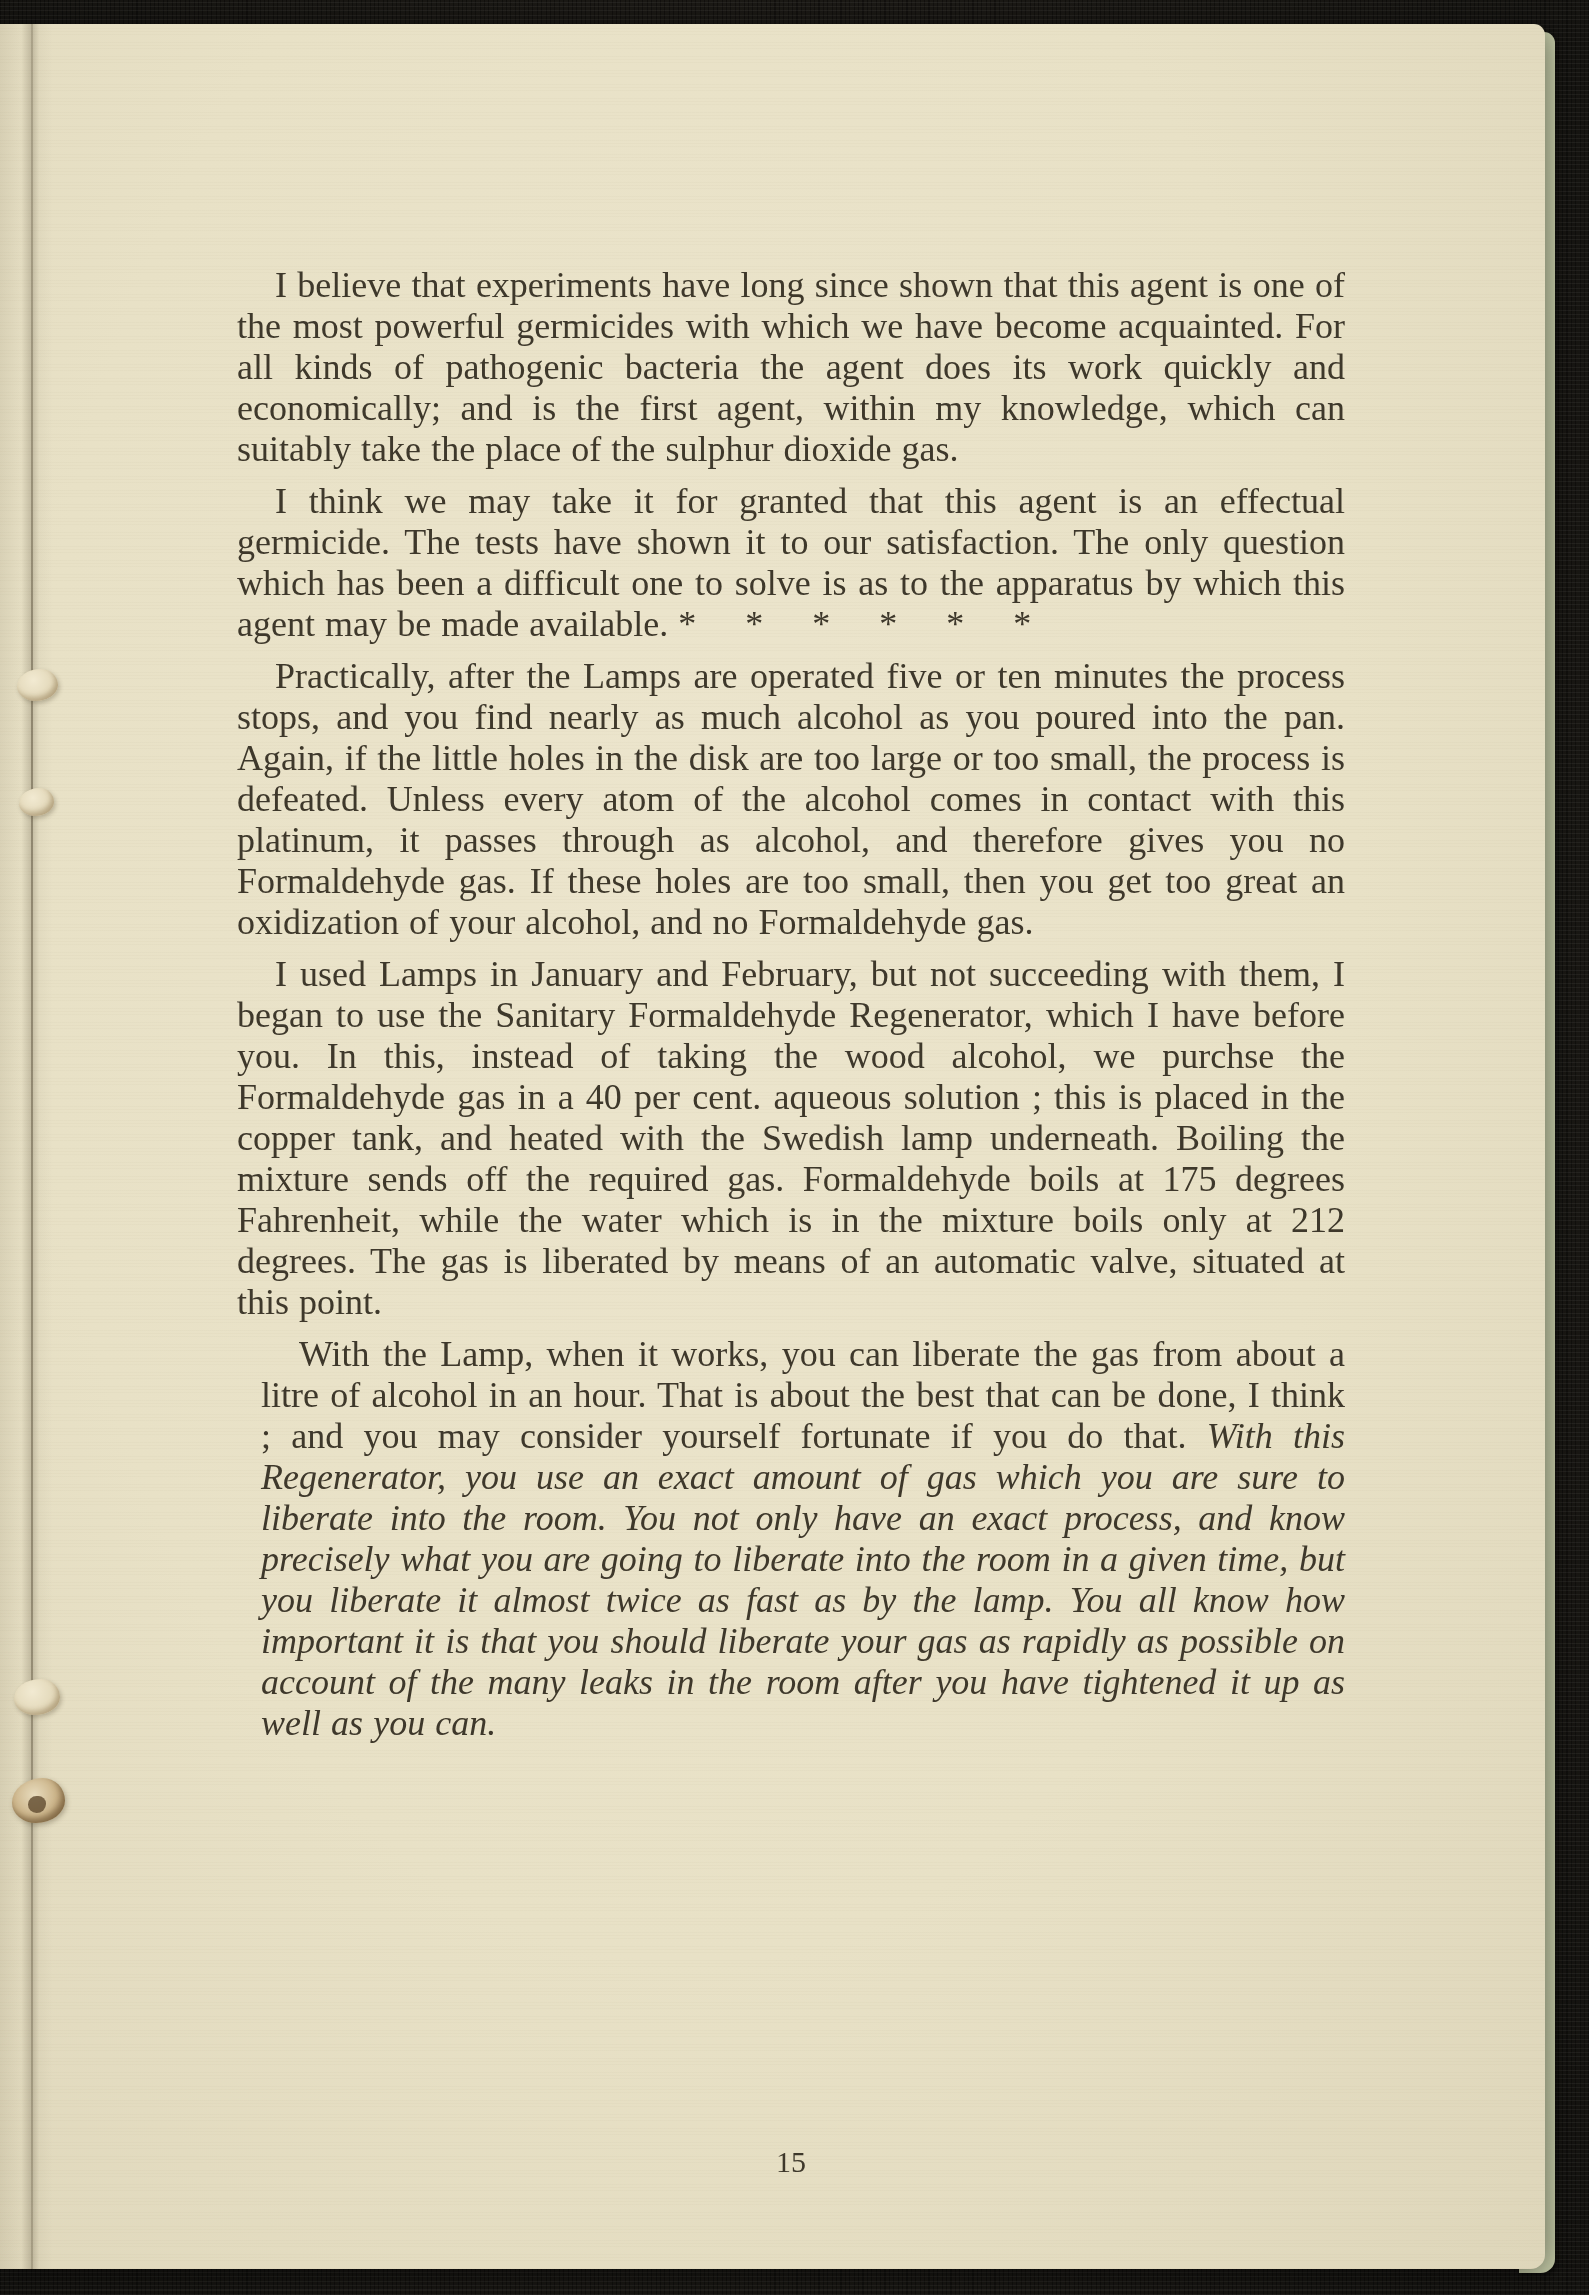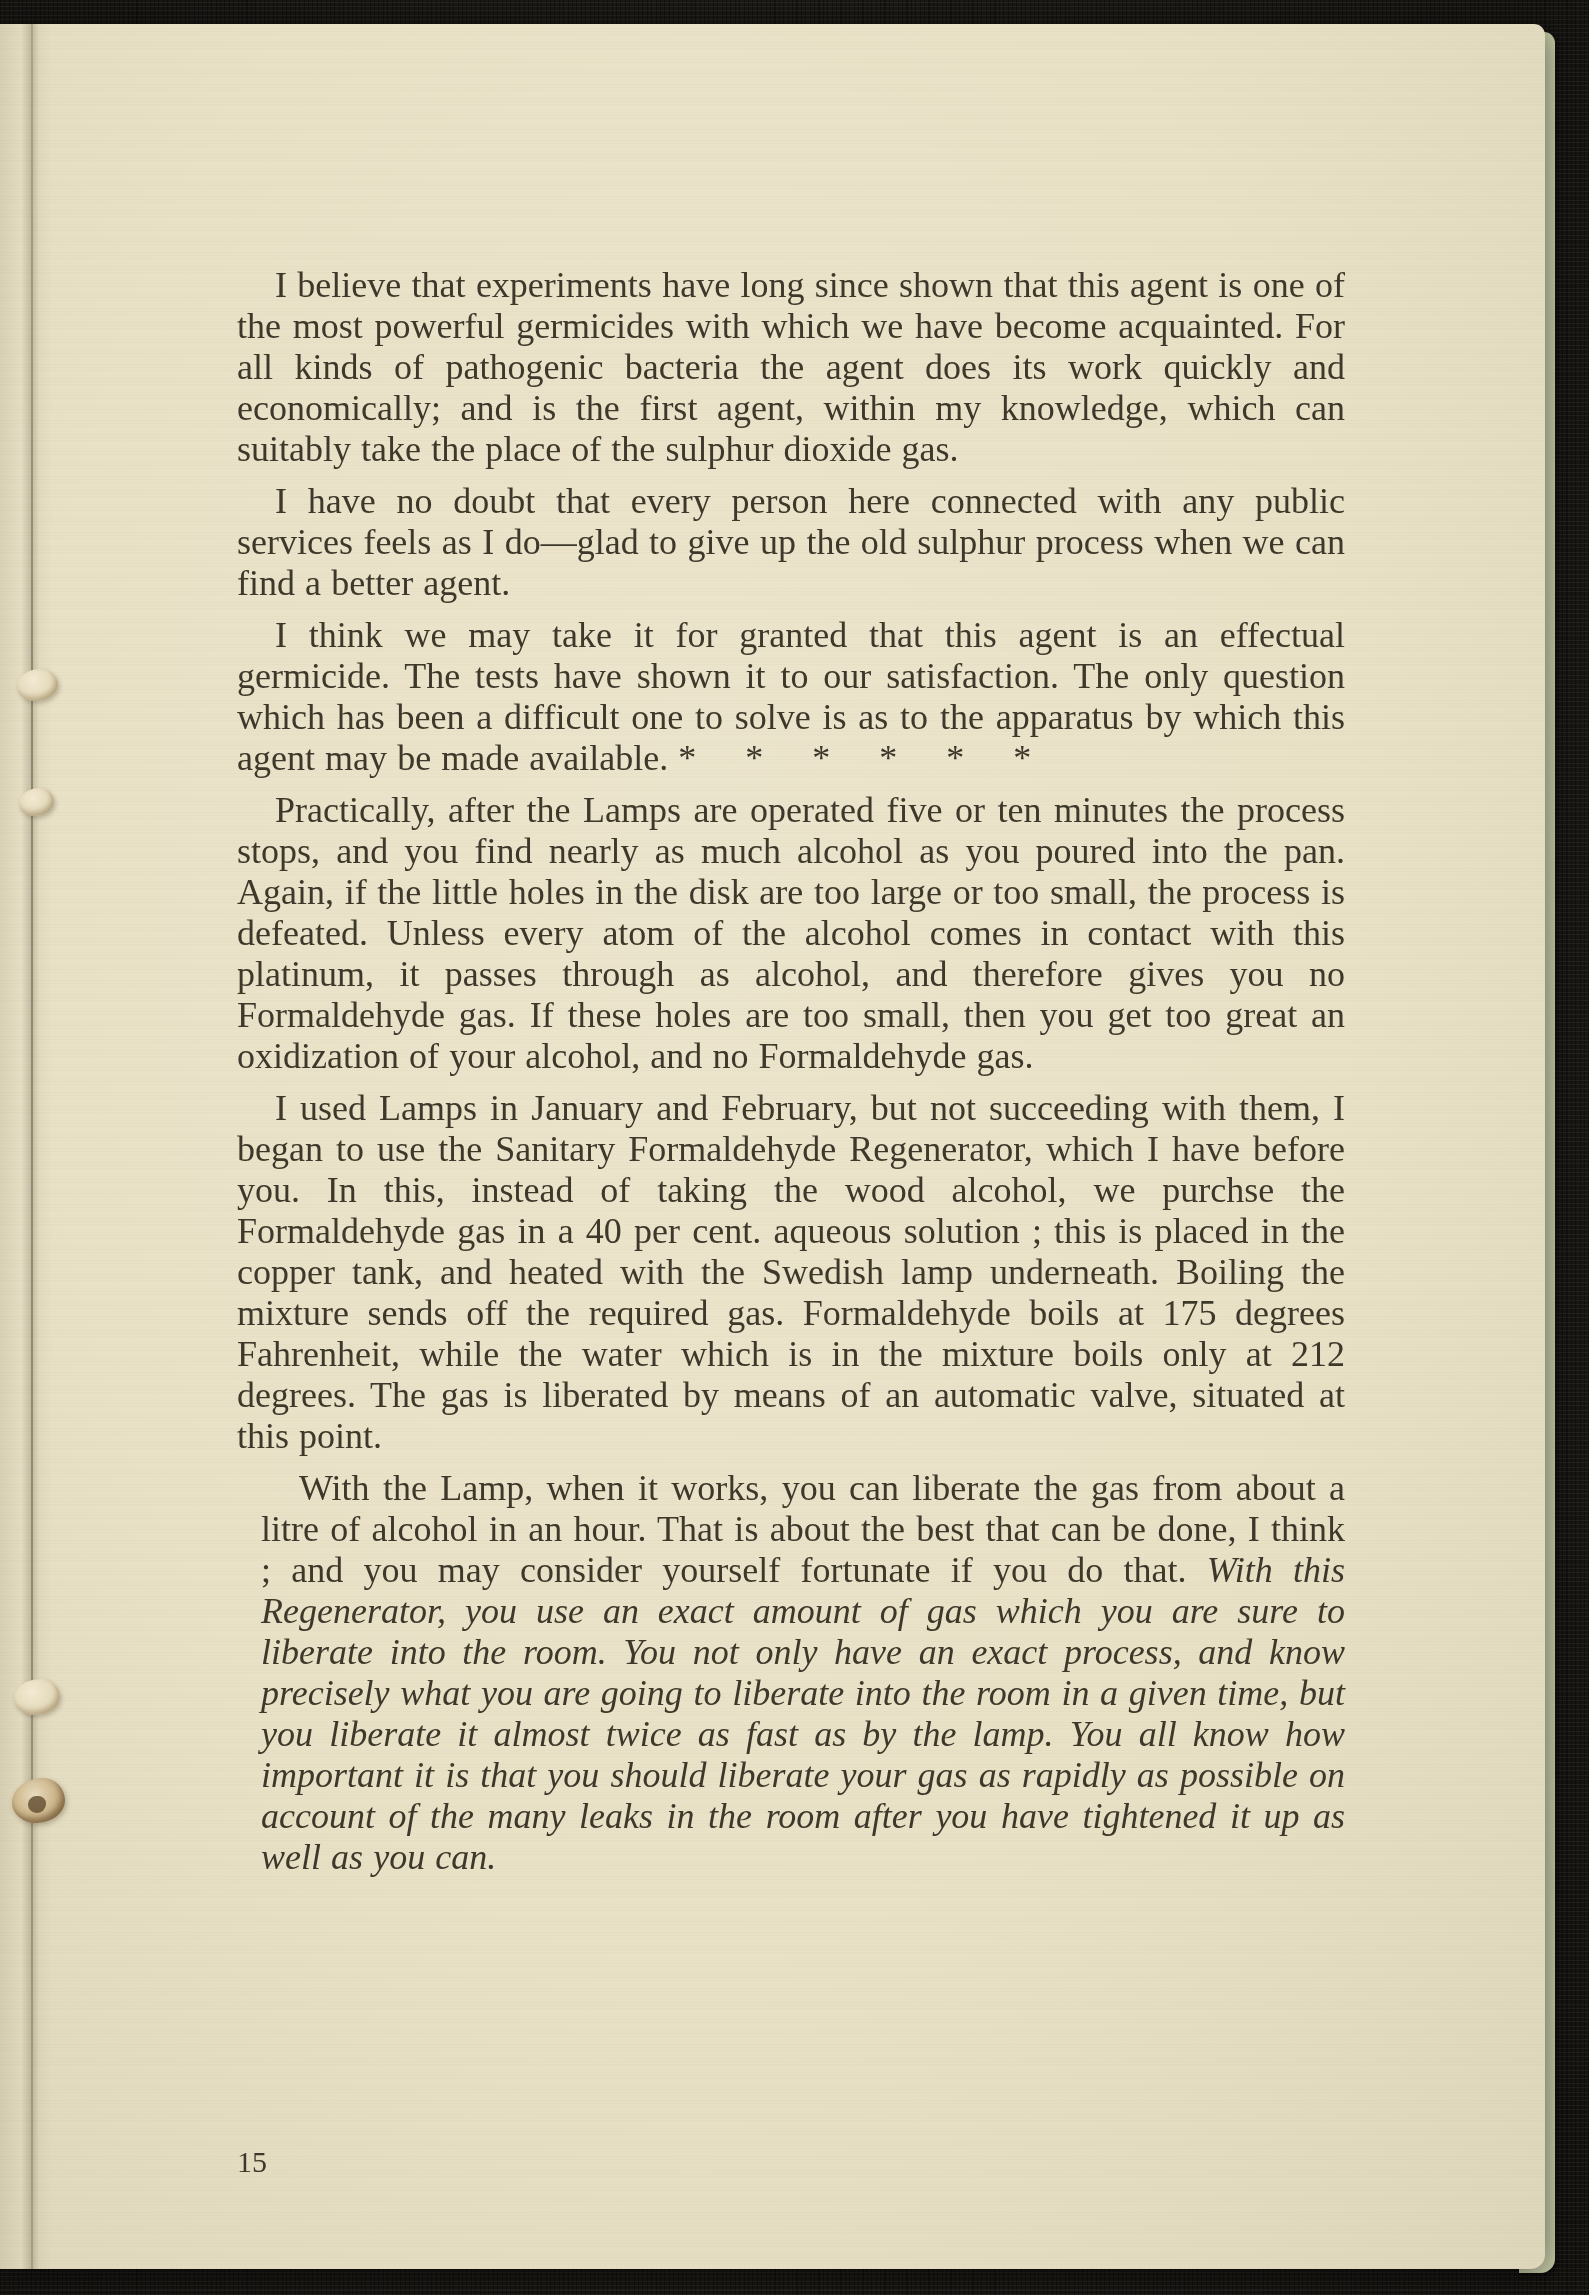--- a/index.html
+++ b/index.html
@@ -106,21 +106,21 @@
   .para:last-child { margin-bottom: 0; margin-left: 24px; }
   .asterisks {
     word-spacing: 1.05em;
     letter-spacing: 1.1px;
   }
   .italic-seg { font-style: italic; }
   .page-number {
     position: absolute;
     left: 237px; top: 2121px;
     width: 1108px;
-    text-align: left;
+    text-align: center;
     font-family: "Liberation Serif", "DejaVu Serif", serif;
     font-size: 30px;
     color: #3e382b;
   }
 </style>
 </head>
 <body>
 
 <div class="backdrop"></div>
 
@@ -131,21 +131,20 @@
   <div class="gutter-shade"></div>
   <div class="crease-line"></div>
 
   <div class="stitch stitch-light" style="left: 16.6px; top: 645px; width: 41px; height: 32px;"></div>
   <div class="stitch stitch-light" style="left: 19px; top: 764px; width: 35px; height: 28px;"></div>
   <div class="stitch stitch-light" style="left: 14.3px; top: 1655px; width: 46px; height: 36px;"></div>
   <div class="stitch stitch-dark" style="left: 12px; top: 1754px; width: 53px; height: 45px;"></div>
 
   <div class="text-block">
     <p class="para"><span>I believe that experiments have long since shown that this agent is one of the most powerful germicides with which we have become acquainted.  For all kinds of pathogenic bacteria the agent does its work quickly and economically; and is the first agent, within my knowledge, which can suitably take the place of the sulphur dioxide gas.</span></p>
-    <p class="para"><span>I have no doubt that every person here connected with any public services feels as I do—glad to give up the old sulphur process when we can find a better agent.</span></p>
     <p class="para"><span>I think we may take it for granted that this agent is an effectual germicide.  The tests have shown it to our satisfaction.  The only question which has been a difficult one to solve is as to the apparatus by which this agent may be made available.</span> <span class="asterisks">* * * * * *</span></p>
     <p class="para"><span>Practically, after the Lamps are operated five or ten minutes the process stops, and you find nearly as much alcohol as you poured into the pan.  Again, if the little holes in the disk are too large or too small, the process is defeated.  Unless every atom of the alcohol comes in contact with this platinum, it passes through as alcohol, and therefore gives you no Formaldehyde gas.  If these holes are too small, then you get too great an oxidization of your alcohol, and no Formaldehyde gas.</span></p>
     <p class="para"><span>I used Lamps in January and February, but not succeeding with them, I began to use the Sanitary Formaldehyde Regenerator, which I have before you.  In this, instead of taking the wood alcohol, we purchse the Formaldehyde gas in a 40 per cent. aqueous solution ; this is placed in the copper tank, and heated with the Swedish lamp underneath.  Boiling the mixture sends off the required gas.  Formaldehyde boils at 175 degrees Fahrenheit, while the water which is in the mixture boils only at 212 degrees.  The gas is liberated by means of an automatic valve, situated at this point.</span></p>
     <p class="para"><span>With the Lamp, when it works, you can liberate the gas from about a litre of alcohol in an hour.  That is about the best that can be done, I think ; and you may consider yourself fortunate if you do that. </span><em class="italic-seg">With this Regenerator, you use an exact amount of gas which you are sure to liberate into the room.  You not only have an exact process, and know precisely what you are going to liberate into the room in a given time, but you liberate it almost twice as fast as by the lamp.  You all know how important it is that you should liberate your gas as rapidly as possible on account of the many leaks in the room after you have tightened it up as well as you can.</em></p>
   </div>
 
   <div class="page-number">15</div>
 
 </div>
 

